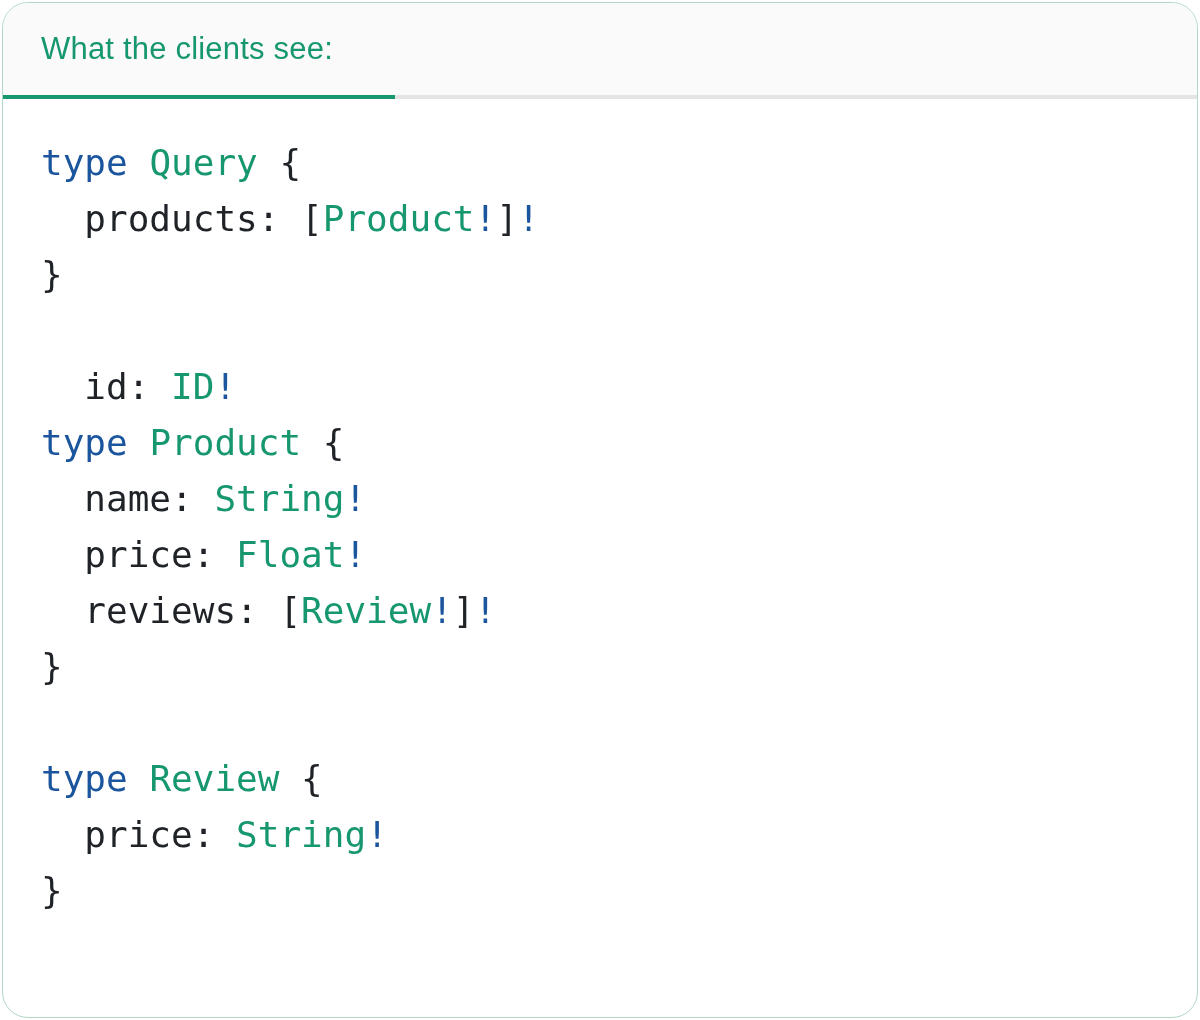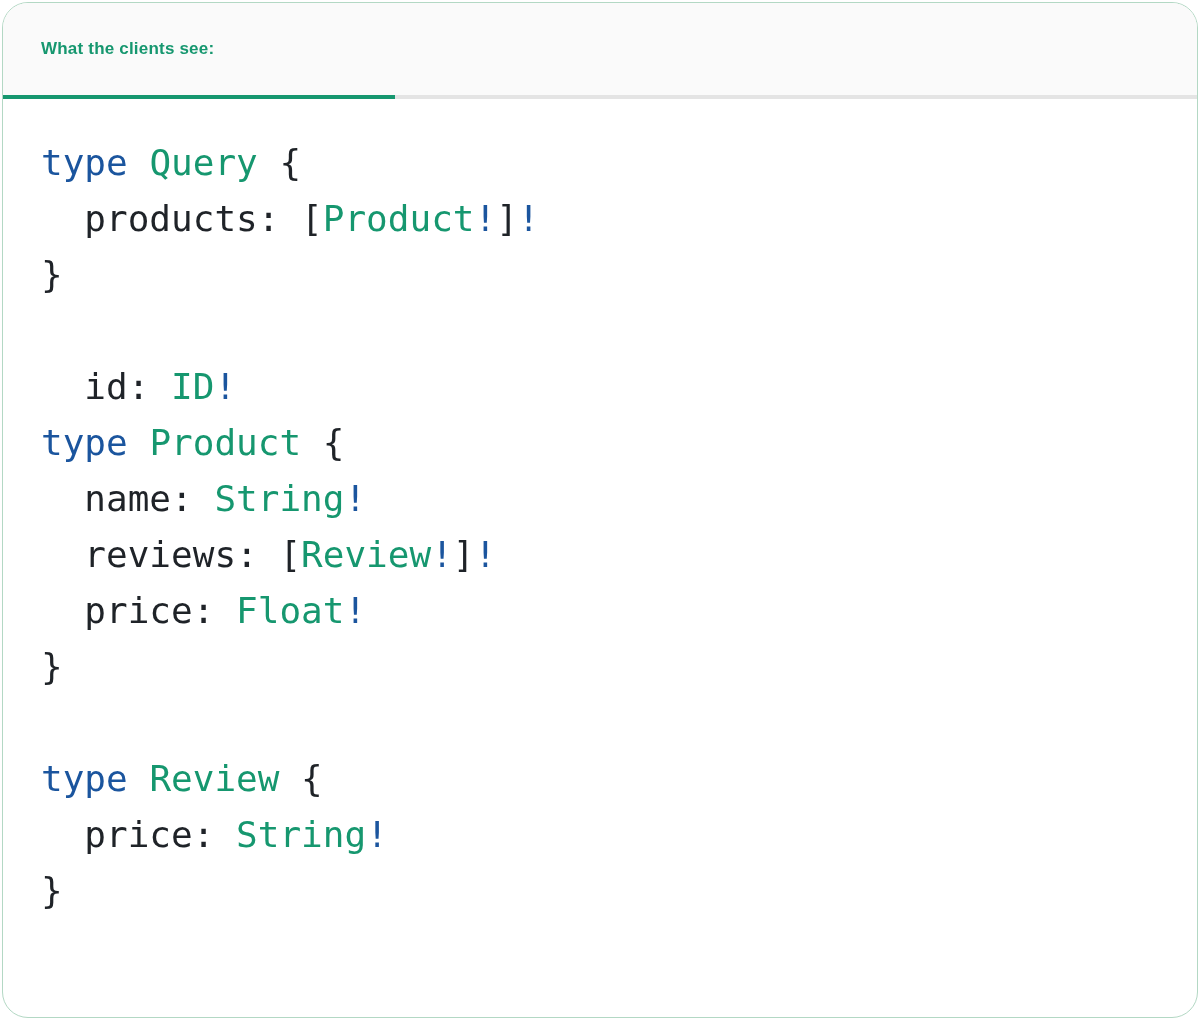--- a/index.html
+++ b/index.html
@@ -33,22 +33,22 @@
     border-bottom: 4px solid var(--divider);
   }
   .tab {
     display: inline-flex;
     align-items: center;
     height: 100%;
     padding-left: 38px;
     cursor: pointer;
   }
   .tab-label {
-    font-size: 17px;
-    font-weight: 700;
+    font-size: 31px;
+    font-weight: 400;
     letter-spacing: 0.2px;
     color: var(--green);
   }
   .tab-indicator {
     position: absolute;
     left: 0;
     bottom: -4px;
     width: 392px;
     height: 4px;
     background: var(--green);
@@ -78,21 +78,21 @@
     <div class="tab-indicator"></div>
   </div>
   <div class="code-block">
       <div class="code-line"><span class="tok-kw">type</span><span class="tok-plain"> </span><span class="tok-type">Query</span><span class="tok-plain"> {</span></div>
       <div class="code-line"><span class="tok-plain">  products: [</span><span class="tok-type">Product</span><span class="tok-bang">!</span><span class="tok-plain">]</span><span class="tok-bang">!</span></div>
       <div class="code-line"><span class="tok-plain">}</span></div>
       <div class="code-line">&nbsp;</div>
       <div class="code-line"><span class="tok-plain">  id: </span><span class="tok-type">ID</span><span class="tok-bang">!</span></div>
       <div class="code-line"><span class="tok-kw">type</span><span class="tok-plain"> </span><span class="tok-type">Product</span><span class="tok-plain"> {</span></div>
       <div class="code-line"><span class="tok-plain">  name: </span><span class="tok-type">String</span><span class="tok-bang">!</span></div>
+      <div class="code-line"><span class="tok-plain">  price: </span><span class="tok-type">Float</span><span class="tok-bang">!</span></div>
       <div class="code-line"><span class="tok-plain">  reviews: [</span><span class="tok-type">Review</span><span class="tok-bang">!</span><span class="tok-plain">]</span><span class="tok-bang">!</span></div>
-      <div class="code-line"><span class="tok-plain">  price: </span><span class="tok-type">Float</span><span class="tok-bang">!</span></div>
       <div class="code-line"><span class="tok-plain">}</span></div>
       <div class="code-line">&nbsp;</div>
       <div class="code-line"><span class="tok-kw">type</span><span class="tok-plain"> </span><span class="tok-type">Review</span><span class="tok-plain"> {</span></div>
       <div class="code-line"><span class="tok-plain">  price: </span><span class="tok-type">String</span><span class="tok-bang">!</span></div>
       <div class="code-line"><span class="tok-plain">}</span></div>
     </div>
 </div>
 
 </body></html>

